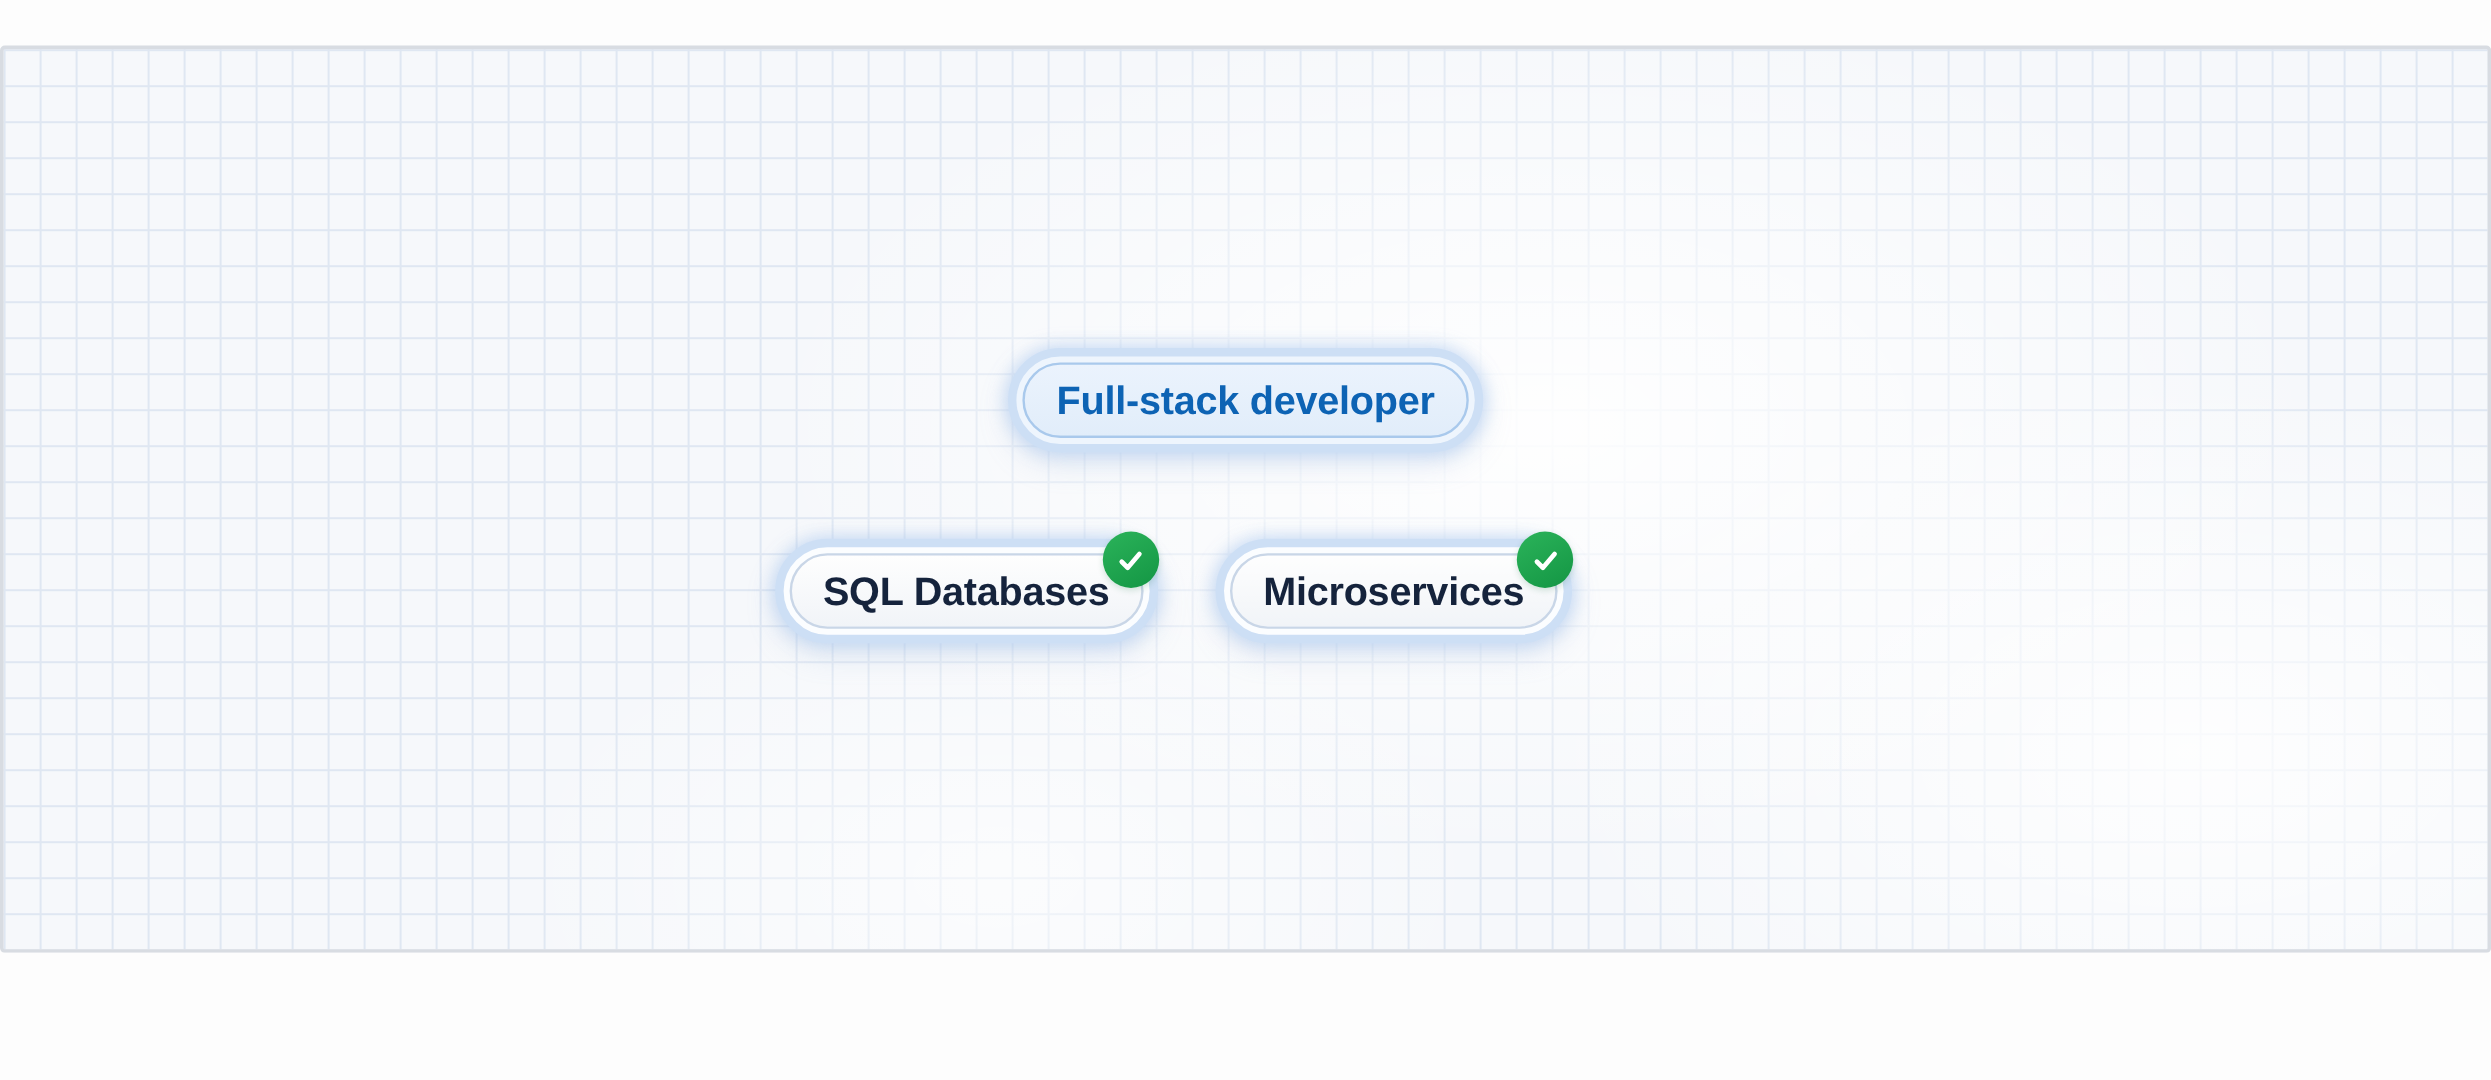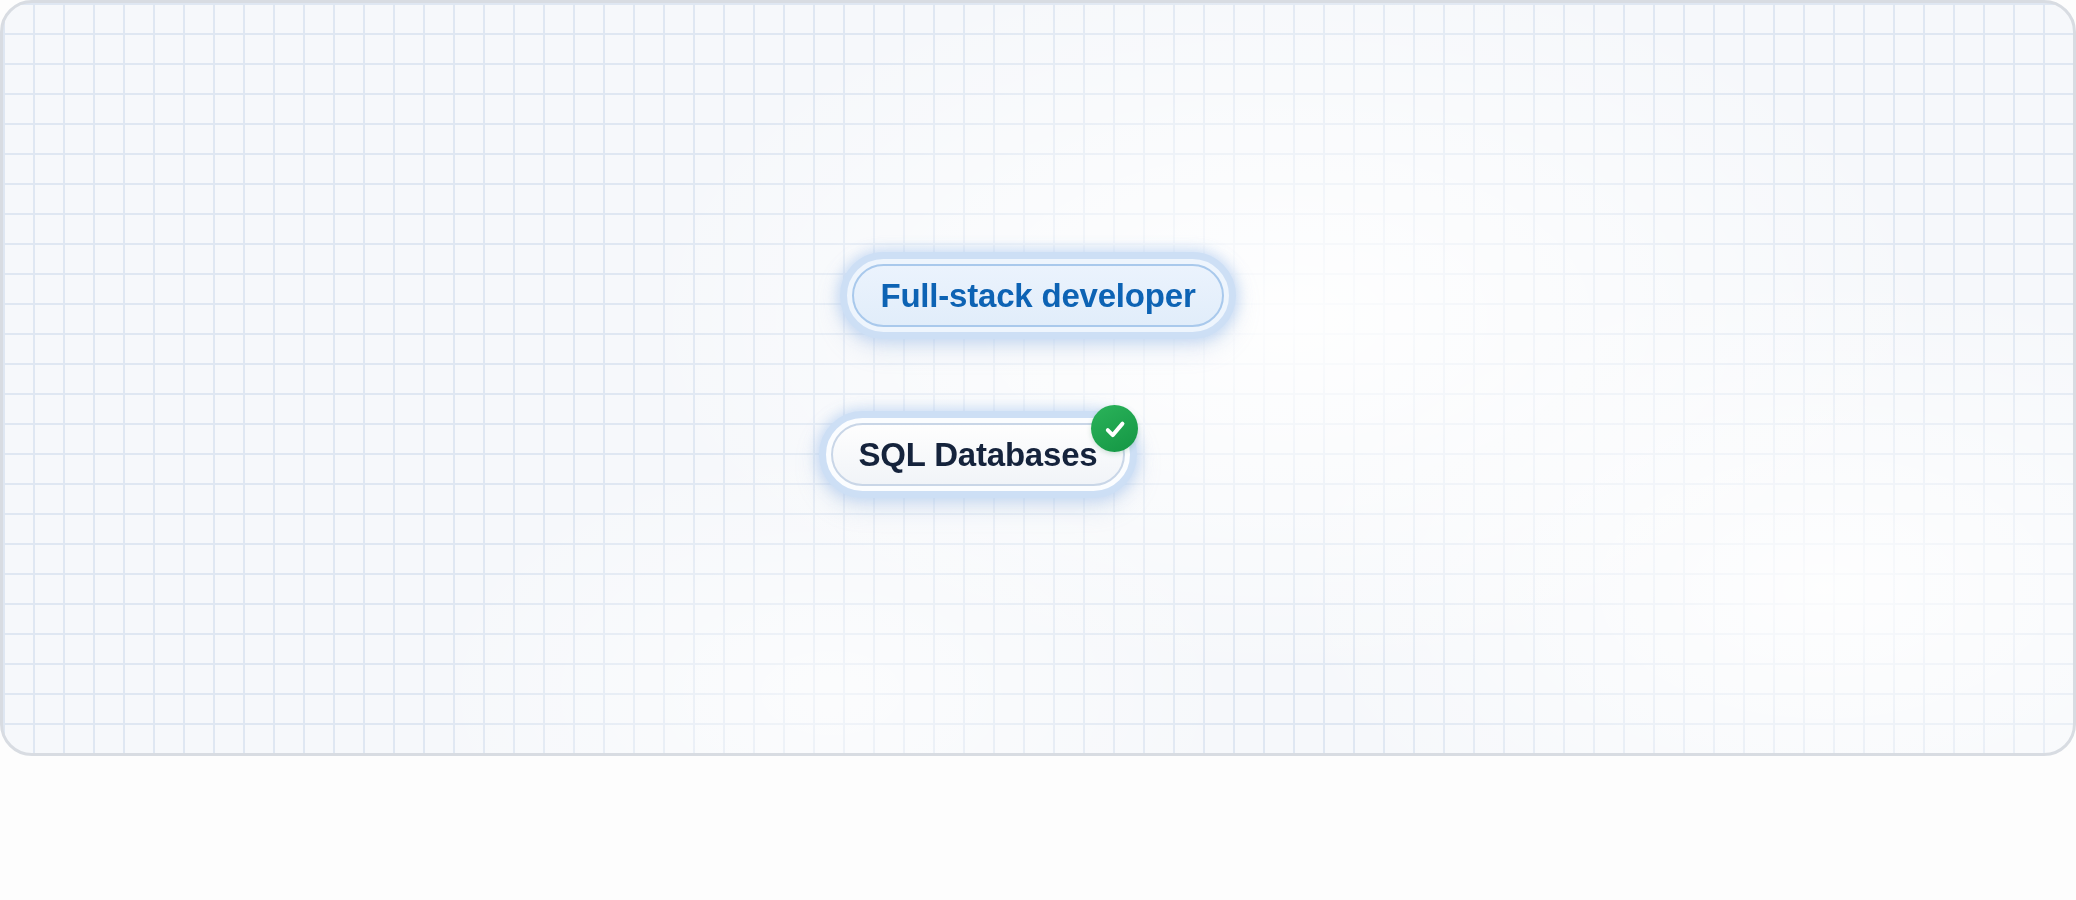--- a/index.html
+++ b/index.html
@@ -13,30 +13,31 @@
     --badge-green-end:#179a47;
   }
   html,body{margin:0;padding:0;background:#fdfdfd;}
   body{font-family:"Liberation Sans","DejaVu Sans",sans-serif;}
 
   .canvas{
     position:relative;
     width:2076px;height:756px;
     box-sizing:border-box;
     border:3px solid var(--border);
-    border-radius:32px;
+    border-radius:4px;
     overflow:hidden;
     background-color:var(--canvas-bg);
     background-image:
       radial-gradient(950px 520px at 62% 42%, rgba(255,255,255,0.92), rgba(255,255,255,0) 70%),
       radial-gradient(760px 440px at 88% 78%, rgba(255,255,255,0.85), rgba(255,255,255,0) 72%),
       radial-gradient(600px 360px at 40% 92%, rgba(255,255,255,0.6), rgba(255,255,255,0) 70%),
       linear-gradient(to right, var(--grid-line) 1.6px, transparent 1.6px),
       linear-gradient(to bottom, var(--grid-line) 1.6px, transparent 1.6px);
     background-size:auto,auto,auto,30px 30px,30px 30px;
+    margin-top:38px;
   }
 
   .content{
     position:absolute;inset:0;
     display:flex;flex-direction:column;
     align-items:center;justify-content:center;
     gap:72px;
     transform:translateY(-3px);
   }
   .row{display:flex;align-items:center;}
@@ -106,16 +107,28 @@
       <div class="chip-inner">
         <span class="chip-label">SQL Databases</span>
       </div>
     </div>
     <span class="badge">
       <svg viewBox="0 0 24 24" fill="none" aria-hidden="true">
         <path d="M6.2 12.9l4 4 7.8-9.2" stroke="#ffffff" stroke-width="3.1" stroke-linecap="round" stroke-linejoin="round"></path>
       </svg>
     </span>
   </div>
+        <div class="chip skill">
+    <div class="chip-ring">
+      <div class="chip-inner">
+        <span class="chip-label">Microservices</span>
+      </div>
+    </div>
+    <span class="badge">
+      <svg viewBox="0 0 24 24" fill="none" aria-hidden="true">
+        <path d="M6.2 12.9l4 4 7.8-9.2" stroke="#ffffff" stroke-width="3.1" stroke-linecap="round" stroke-linejoin="round"></path>
+      </svg>
+    </span>
+  </div>
       </div>
   </div>
   <div class="artifact"></div>
 </div>
 
 </body></html>

